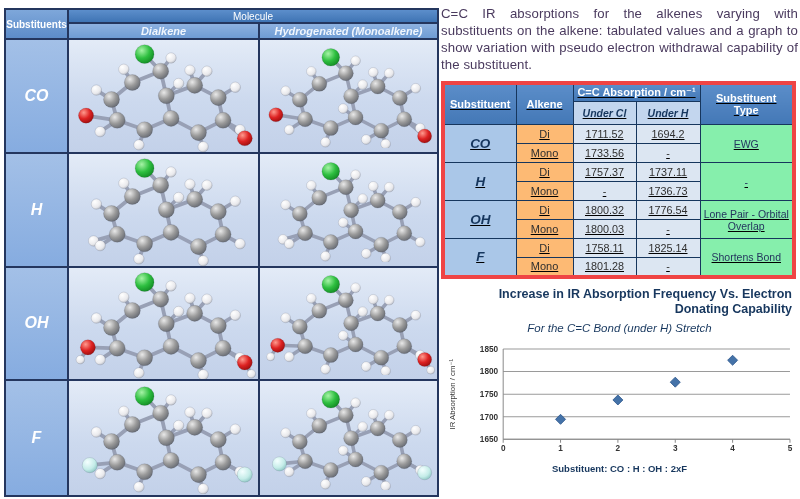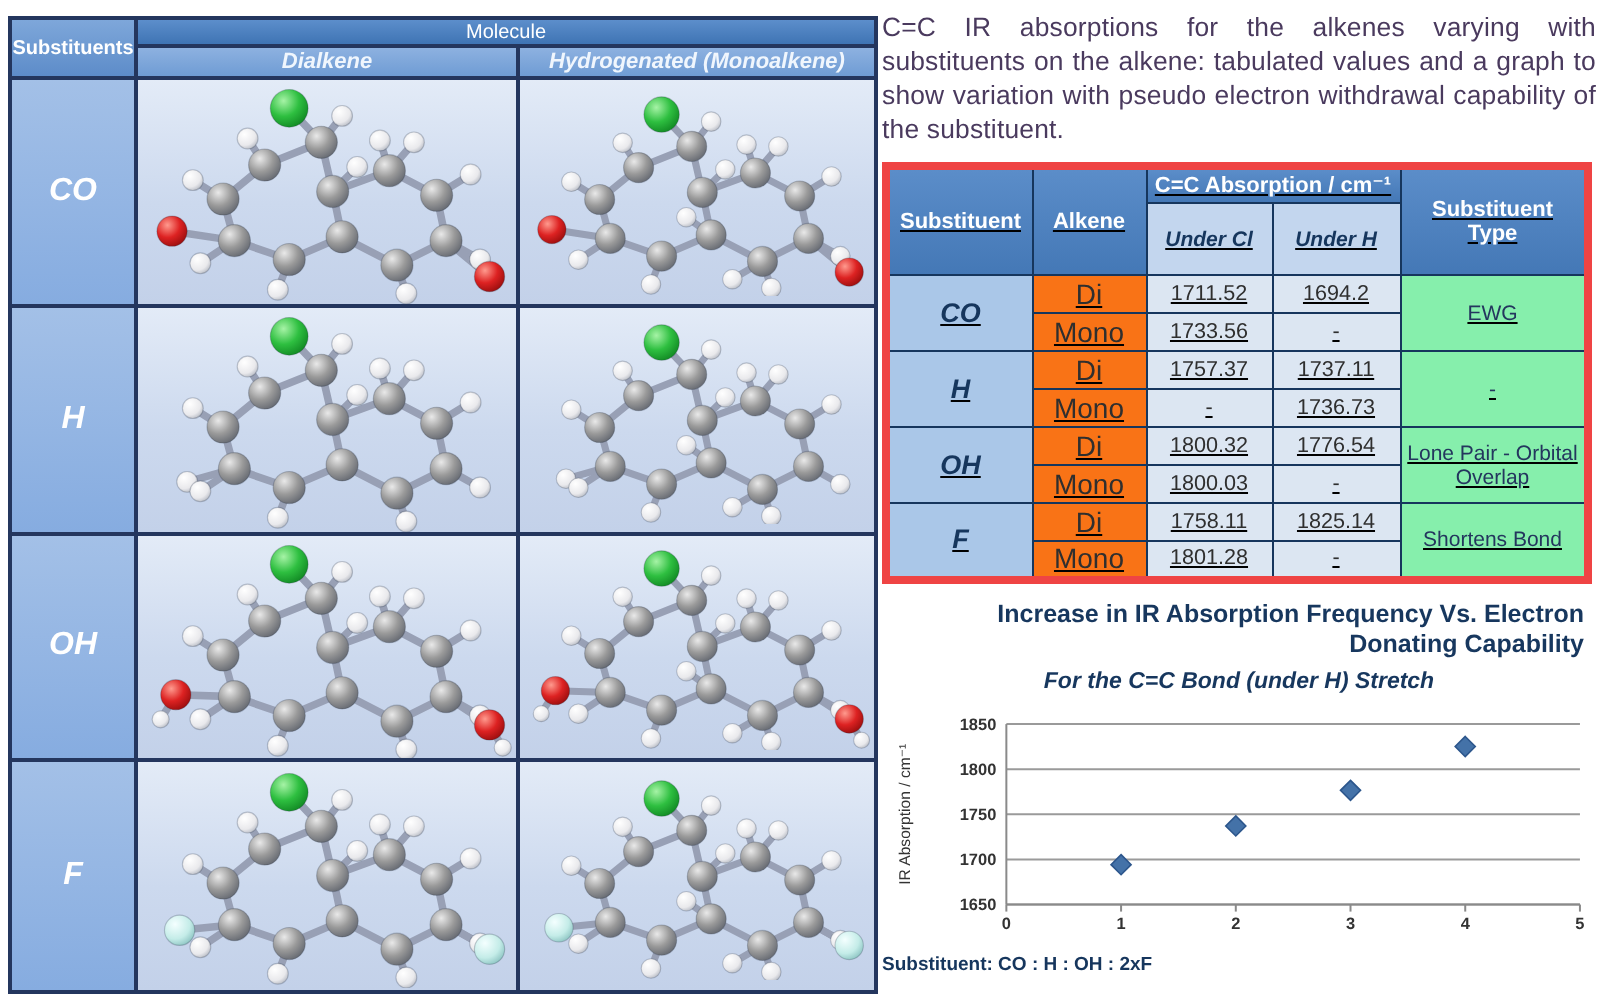--- a/index.html
+++ b/index.html
@@ -52,45 +52,45 @@
     border-collapse:collapse;table-layout:fixed;width:355px;border:4px solid #ef4444;text-decoration:underline;
   }
   table.data-table th, table.data-table td{
     border:1px solid #16365d;padding:0 2px;text-align:center;overflow:hidden;
   }
   table.data-table th.main{
     background:linear-gradient(180deg,#5b8dc9,#4478b6);
     color:#ffffff;font-size:11px;font-weight:bold;height:19px;
   }
   table.data-table th.subhdr{
-    background:#c3d6ee;color:#16365d;font-size:10.5px;font-weight:bold;font-style:italic;height:36px;
+    background:#c3d6ee;color:#16365d;font-size:10.5px;font-weight:bold;font-style:italic;height:23px;
   }
   td.group-cell{
     background:#aac7e8;color:#16365d;font-weight:bold;font-style:italic;font-size:13.5px;
   }
   td.type-cell{
     background:#86efac;color:#24365e;font-size:10.5px;line-height:1.15;
   }
   td.data-cell{
     background:#dce6f2;color:#2f2f2f;font-size:10.8px;height:19px;
   }
-  td.alkene-cell{background:#f97316;color:#2f2f2f;font-size:14px;}
+  td.alkene-cell{background:#fdba74;color:#2f2f2f;font-size:11px;}
 
   
   .chart-block{margin-top:8px;}
   .chart-title{
     text-align:right;color:#17375e;font-size:12.5px;font-weight:bold;line-height:1.25;
     margin:0 6px;
   }
   .chart-subtitle{
-    text-align:center;color:#17375e;font-size:11.5px;font-weight:bold;font-style:italic;margin-top:4px;
+    text-align:center;color:#17375e;font-size:11.5px;font-weight:normal;font-style:italic;margin-top:4px;
   }
   .chart-svg-wrap{margin-top:3px;}
   .chart-xlabel{
-    color:#16365d;font-size:9.5px;font-weight:bold;margin-top:-2px;
+    text-align:center;color:#16365d;font-size:9.5px;font-weight:bold;margin-top:-2px;
   }
 </style>
 </head>
 <body>
 
 <div class="page">
 
   <svg width="0" height="0" style="position:absolute" aria-hidden="true">
     <defs>
       <radialGradient id="grad-c" cx="35%" cy="30%" r="75%">

